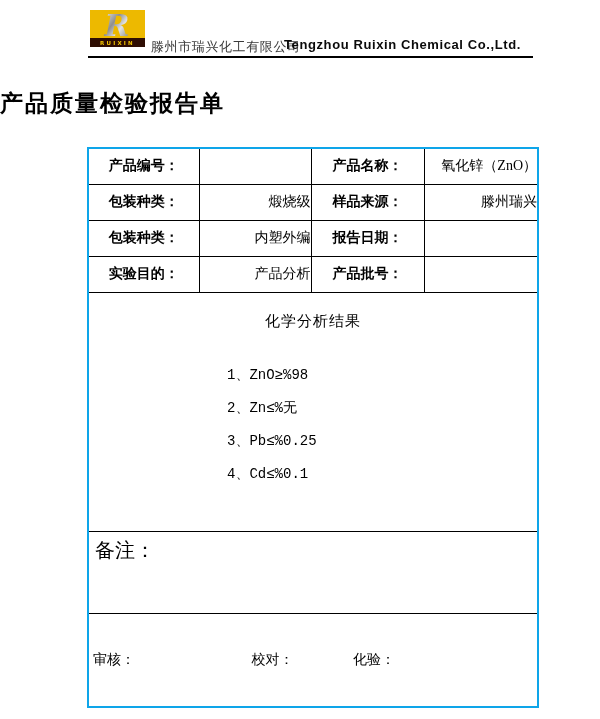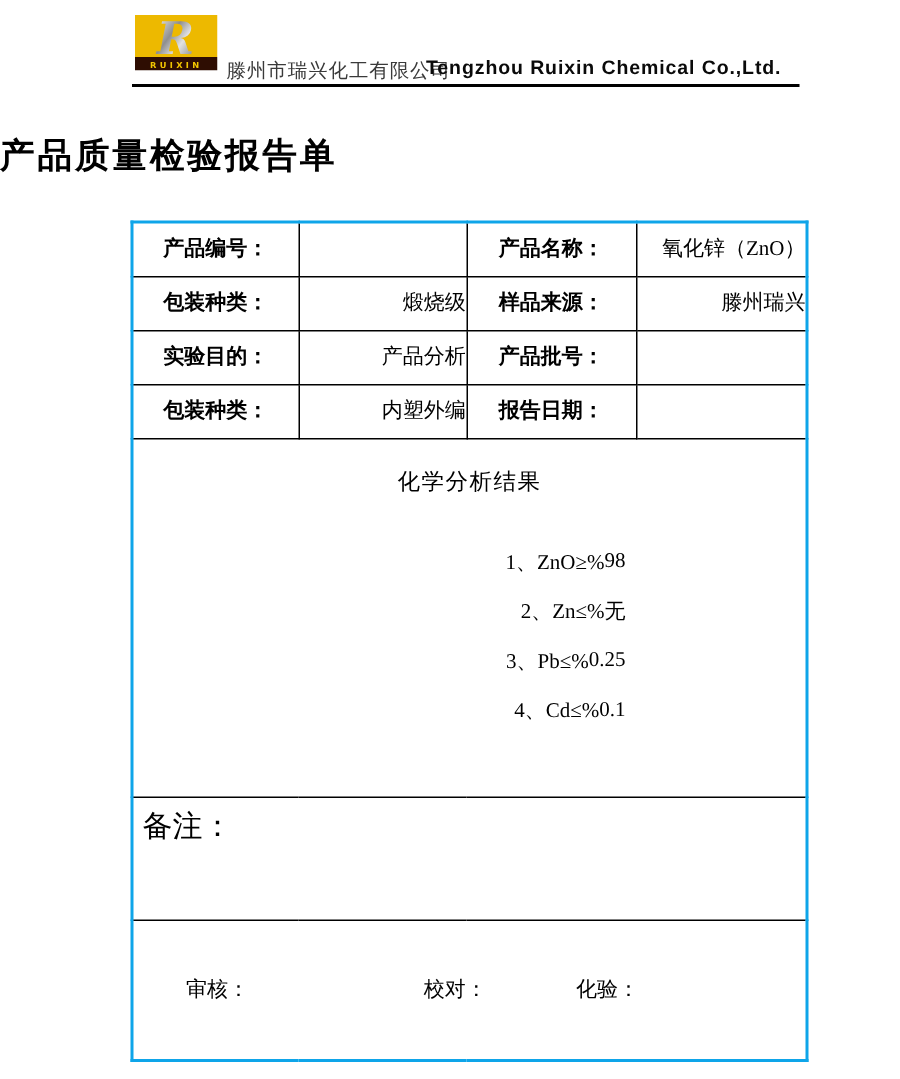--- a/index.html
+++ b/index.html
@@ -103,43 +103,43 @@
     font-size: 15px;
     letter-spacing: 1px;
   }
   .analysis-items { margin-top: 28px; }
   .analysis-item {
     height: 33px;
     margin-left: 138px;
     width: 190px;
     display: flex;
     align-items: center;
-    justify-content: flex-end;
-    font-family: Liberation Serif, serif;
+    justify-content: flex-start;
+    font-family: Liberation Mono, monospace;
     font-size: 14px;
   }
 
   
   td.remarks-cell {
     height: 71px;
     vertical-align: top;
     padding: 5px 6px;
     font-family: Liberation Mono, monospace;
     font-size: 20px;
   }
 
   
   td.signoff-cell {
     height: 92px;
     vertical-align: middle;
     padding-left: 4px;
     font-family: "Liberation Serif", serif;
     font-size: 14px;
   }
-  .sign { display: inline-block; white-space: nowrap; margin-left: 31px; }
+  .sign { display: inline-block; white-space: nowrap; }
   .sign-proofread { margin-left: 113px; }
   .sign-assay { margin-left: 56px; }
 </style>
 </head>
 <body>
 
 <div class="page">
 
   <div class="logo">
     <svg width="55" height="37" viewBox="0 0 55 37">
@@ -177,29 +177,29 @@
         <td class="cell-label">产品名称：</td>
         <td class="cell-value">氧化锌（ZnO）</td>
       </tr>
       <tr class="info-row">
         <td class="cell-label">包装种类：</td>
         <td class="cell-value">煅烧级</td>
         <td class="cell-label">样品来源：</td>
         <td class="cell-value">滕州瑞兴</td>
       </tr>
       <tr class="info-row">
+        <td class="cell-label">包装种类：</td>
+        <td class="cell-value">内塑外编</td>
+        <td class="cell-label">报告日期：</td>
+        <td class="cell-value"></td>
+      </tr>
+      <tr class="info-row">
         <td class="cell-label">实验目的：</td>
         <td class="cell-value">产品分析</td>
         <td class="cell-label">产品批号：</td>
-        <td class="cell-value"></td>
-      </tr>
-      <tr class="info-row">
-        <td class="cell-label">包装种类：</td>
-        <td class="cell-value">内塑外编</td>
-        <td class="cell-label">报告日期：</td>
         <td class="cell-value"></td>
       </tr>
 
       <tr>
         <td class="analysis-cell" colspan="4">
           <div class="analysis-heading">化学分析结果</div>
           <div class="analysis-items">
             <div class="analysis-item">
               <span>1、ZnO≥%</span>
               <span>98</span>

